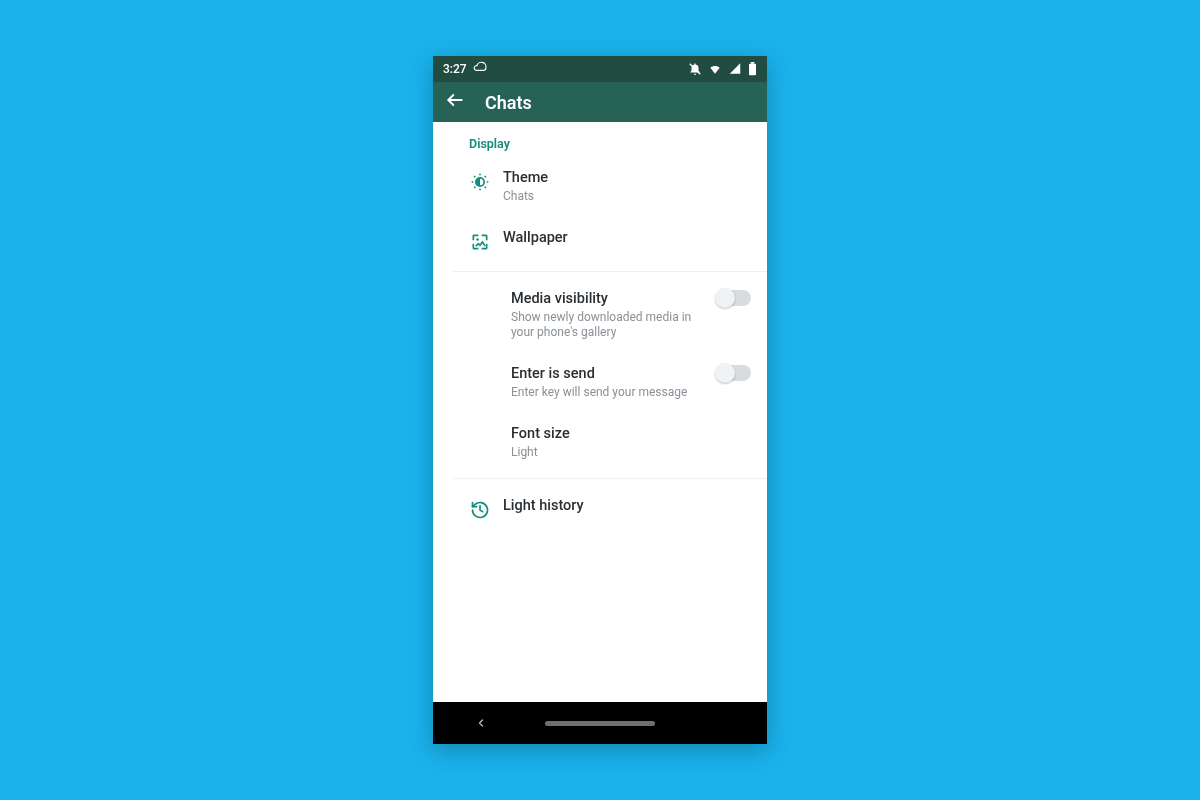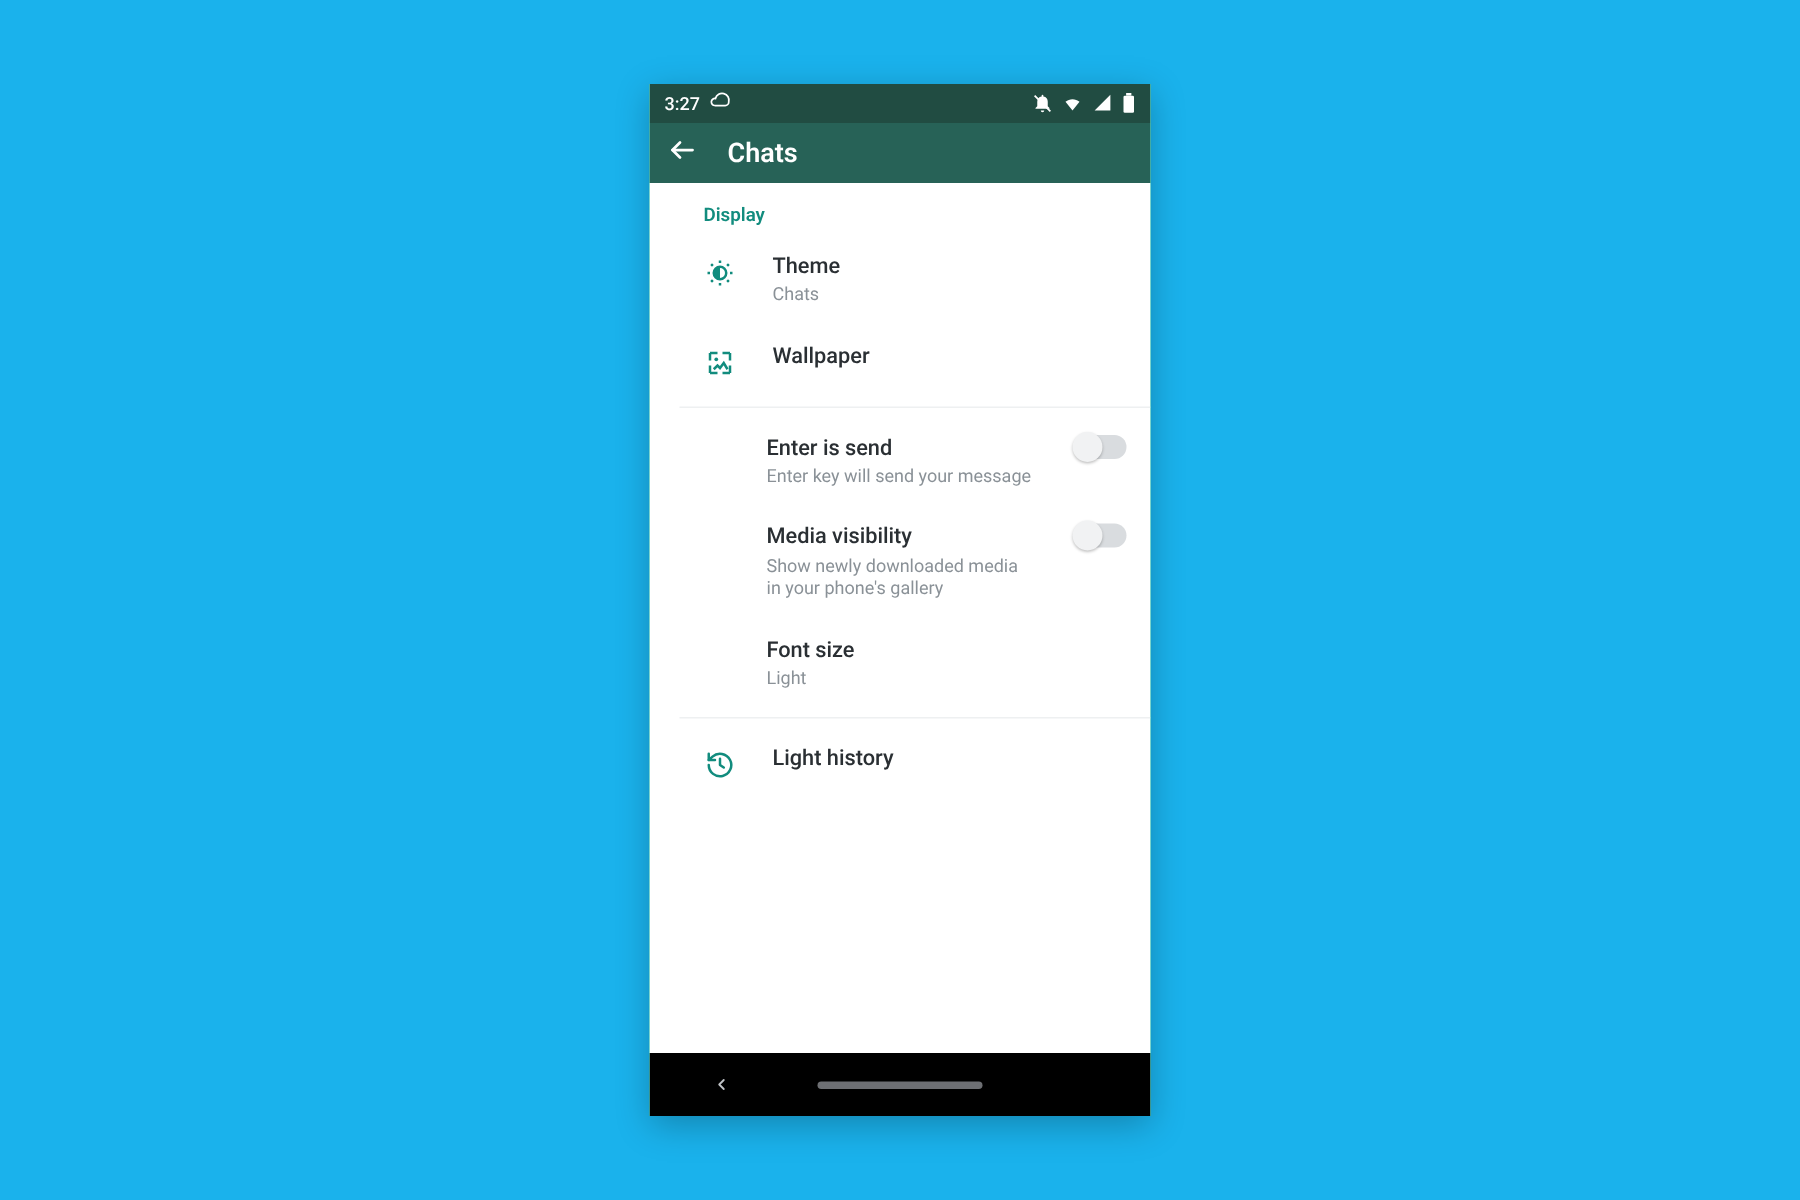--- a/index.html
+++ b/index.html
@@ -8,21 +8,21 @@
       height: 800px;
       background: #1ab2ec;
       display: flex;
       align-items: center;
       justify-content: center;
       font-family: Roboto, -apple-system, "Segoe UI", Arial, sans-serif;
     }
     .phone {
       width: 334px;
       height: 688px;
-      background: #86efac;
+      background: #7f1d1d;
       box-shadow: 0 6px 22px rgba(0,0,0,.25);
       display: flex;
       flex-direction: column;
       position: relative;
       overflow: hidden;
     }
     .status-bar {
       height: 26px;
       background: #214c42;
       color: #fff;
@@ -50,21 +50,21 @@
     .section-header {
       color: #128c7e;
       font-size: 12.5px;
       font-weight: 600;
       padding: 14px 16px 6px 16px;
     }
     .item {
       display: flex;
       align-items: flex-start;
       padding: 12px 16px;
-      gap: 24px;
+      gap: 12px;
       cursor: pointer;
     }
     .item-icon { width: 22px; height: 22px; flex: 0 0 22px; display: flex; align-items: center; justify-content: center; color: #128c7e; margin-top: 2px; }
     .item-icon svg { display: block; }
     .item-text { flex: 1; }
     .item-title { font-size: 14.5px; color: #2a2f33; font-weight: 500; line-height: 1.25; }
     .item-sub { font-size: 12px; color: #8a9197; line-height: 1.3; margin-top: 2px; max-width: 190px; }
     .item-trailing { width: 36px; display: flex; align-items: center; justify-content: flex-end; }
     .switch {
       width: 34px; height: 16px; border-radius: 999px; background: #d9dcdf; position: relative;
@@ -160,34 +160,34 @@
       <div class="item-text">
         <div class="item-title">Wallpaper</div>
       </div>
     </div>
 
     <div class="divider"></div>
 
 
     <div class="item indent">
       <div class="item-text">
-        <div class="item-title">Enter is send</div>
-        <div class="item-sub">Enter key will send your message</div>
+        <div class="item-title">Media visibility</div>
+        <div class="item-sub">Show newly downloaded media in your phone's gallery</div>
       </div>
       <div class="item-trailing">
         <div class="switch">
             <div class="knob"></div>
           </div>
       </div>
     </div>
 
     <div class="item indent">
       <div class="item-text">
-        <div class="item-title">Media visibility</div>
-        <div class="item-sub">Show newly downloaded media in your phone's gallery</div>
+        <div class="item-title">Enter is send</div>
+        <div class="item-sub">Enter key will send your message</div>
       </div>
       <div class="item-trailing">
         <div class="switch">
             <div class="knob"></div>
           </div>
       </div>
     </div>
 
     <div class="item indent">
       <div class="item-text">

